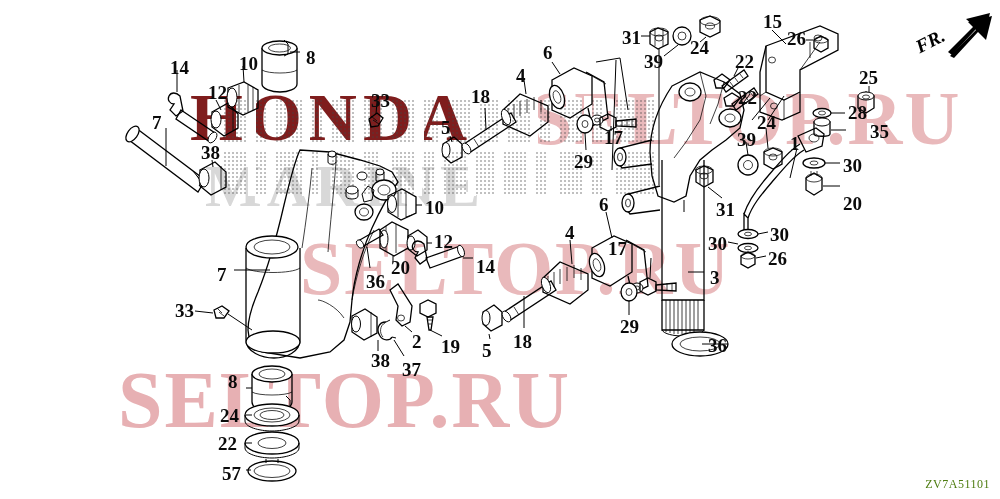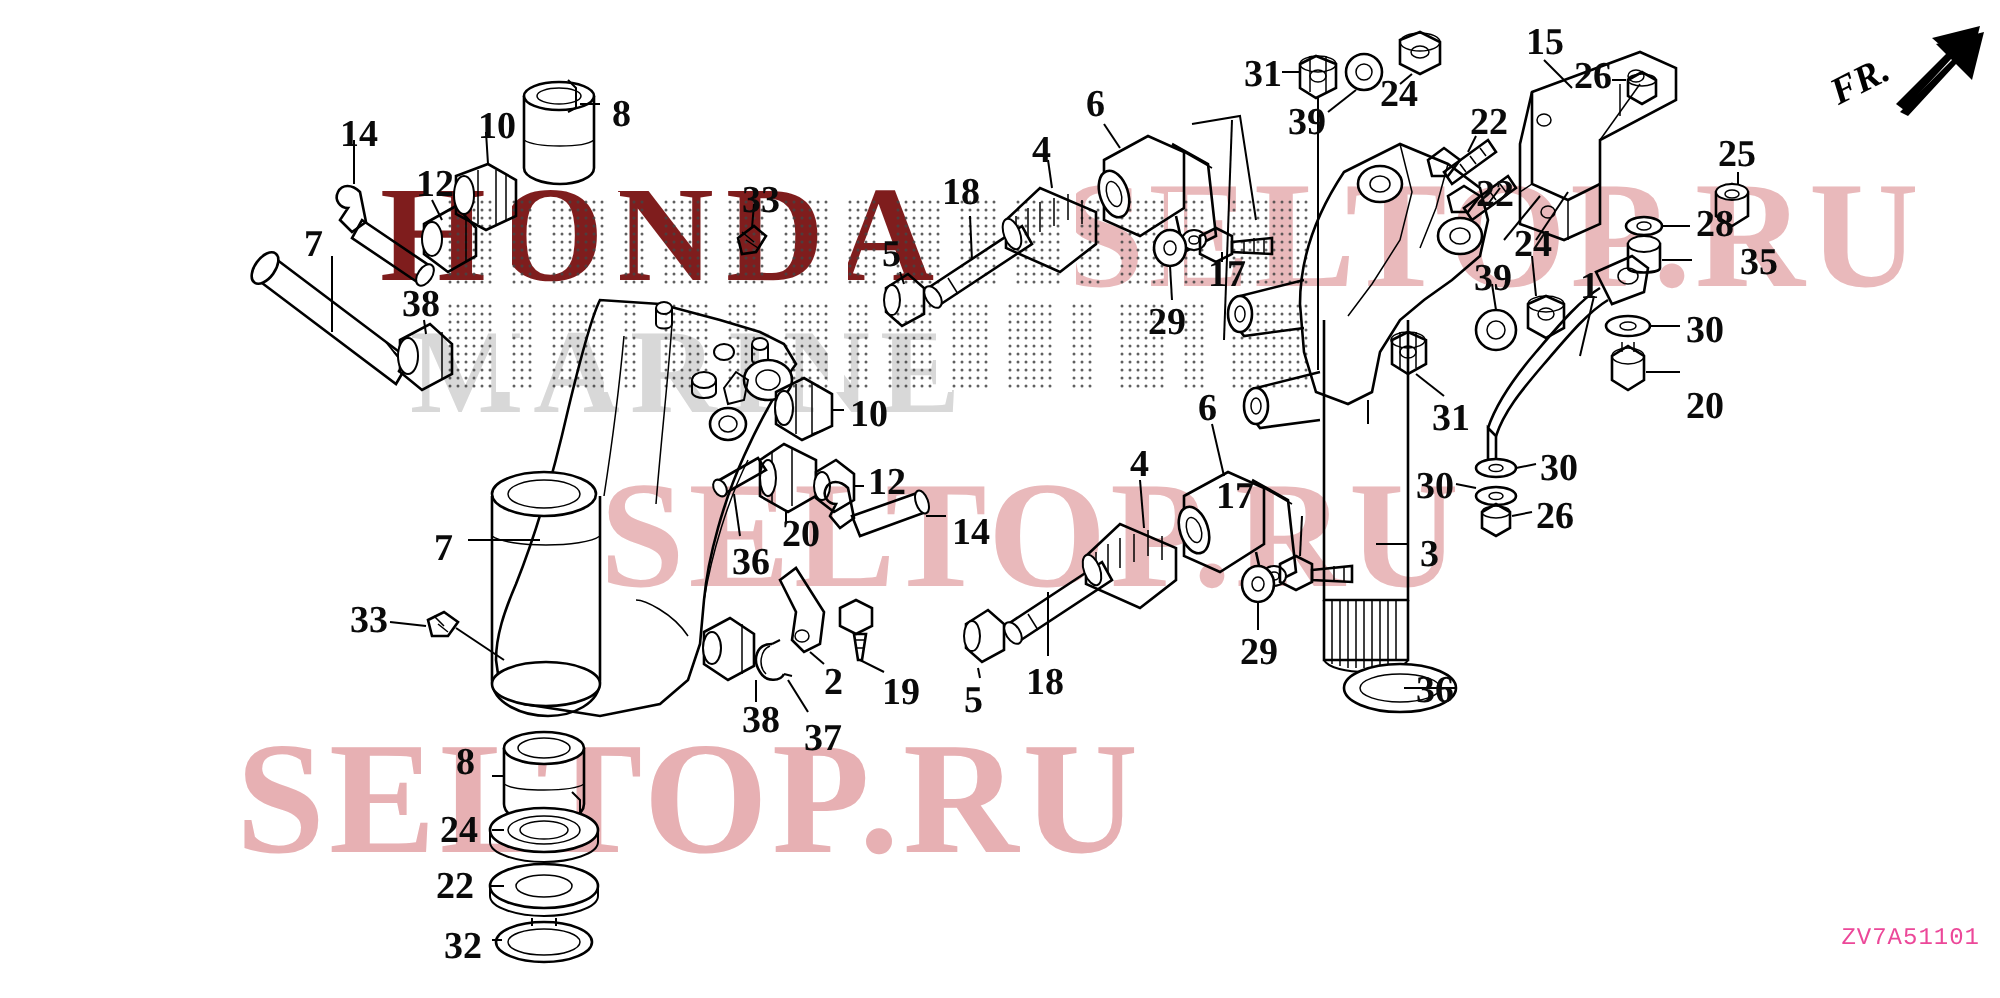--- a/index.html
+++ b/index.html
@@ -27,22 +27,22 @@
        letter-spacing:0px;}
 
   
   #fr{position:absolute;left:920px;top:8px;width:76px;height:52px;}
   #fr .frtxt{position:absolute;left:2px;top:28px;font-size:19px;
              font-weight:bold;font-style:italic;
              font-family:"Liberation Serif",serif;
              transform:rotate(-27deg);transform-origin:left bottom;}
 
   
-  #code{position:absolute;right:10px;bottom:23px;font-size:12px;
-        font-family:Liberation Mono, monospace;color:#ec4899;
+  #code{position:absolute;right:10px;bottom:7px;font-size:12px;
+        font-family:Liberation Serif, serif;color:#4d7c0f;
         letter-spacing:0.5px;}
 
   
   #art{position:absolute;left:0;top:0;width:1000px;height:499px;}
   #art *{vector-effect:non-scaling-stroke;}
   .ln{fill:none;stroke:#000;stroke-width:1;}
   .ln2{fill:none;stroke:#000;stroke-width:1.3;}
   .thin{fill:none;stroke:#000;stroke-width:0.75;}
   .wht{fill:#fff;stroke:#000;stroke-width:1;}
   .wht2{fill:#fff;stroke:#000;stroke-width:1.3;}
@@ -621,21 +621,21 @@
   <div class="num" style="left:412px;top:332px">2</div>
   <div class="num" style="left:441px;top:337px">19</div>
   <div class="num" style="left:482px;top:341px">5</div>
   <div class="num" style="left:513px;top:332px">18</div>
   <div class="num" style="left:371px;top:351px">38</div>
   <div class="num" style="left:402px;top:360px">37</div>
   <div class="num" style="left:708px;top:336px">36</div>
   <div class="num" style="left:228px;top:372px">8</div>
   <div class="num" style="left:220px;top:406px">24</div>
   <div class="num" style="left:218px;top:434px">22</div>
-  <div class="num" style="left:222px;top:464px">32</div>
+  <div class="num" style="left:222px;top:464px">57</div>
 
   <div id="fr">
     <svg width="76" height="52" viewBox="0 0 76 52">
       <path d="M30,48 L56,22 L48,14 L72,8 L66,32 L58,24 L34,50 Z" fill="#000"></path>
       <path d="M28,44 L54,18 L46,11 L70,5 L64,29 L56,21 L32,47 Z" fill="#000"></path>
     </svg>
     <div class="frtxt">FR.</div>
   </div>
 
   <div id="code">ZV7A51101</div>

